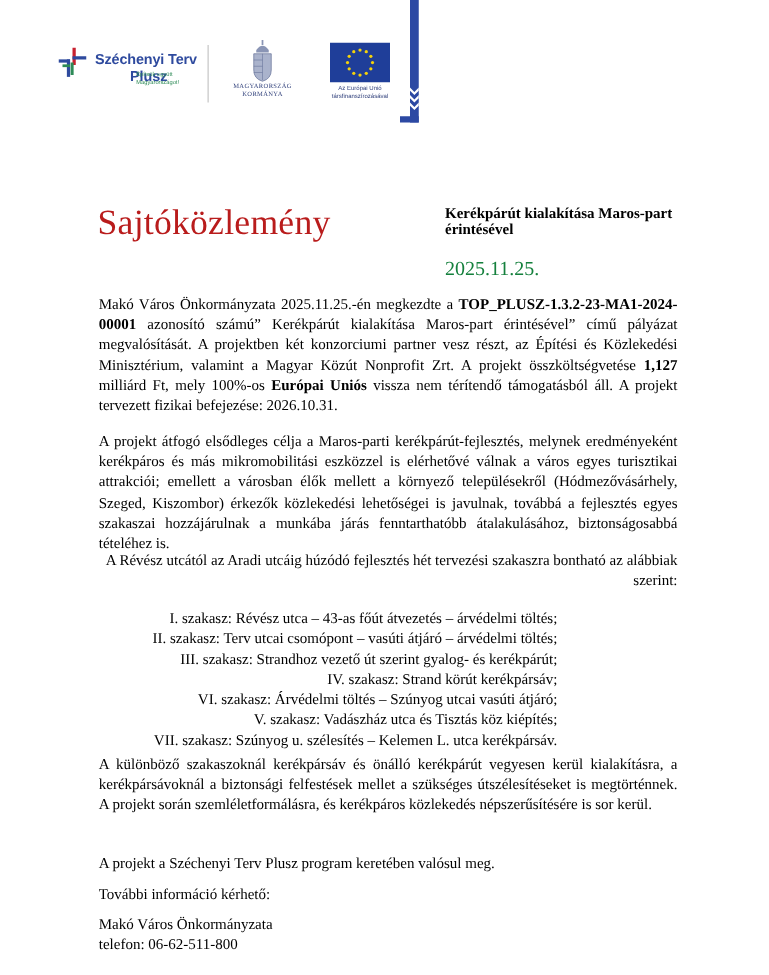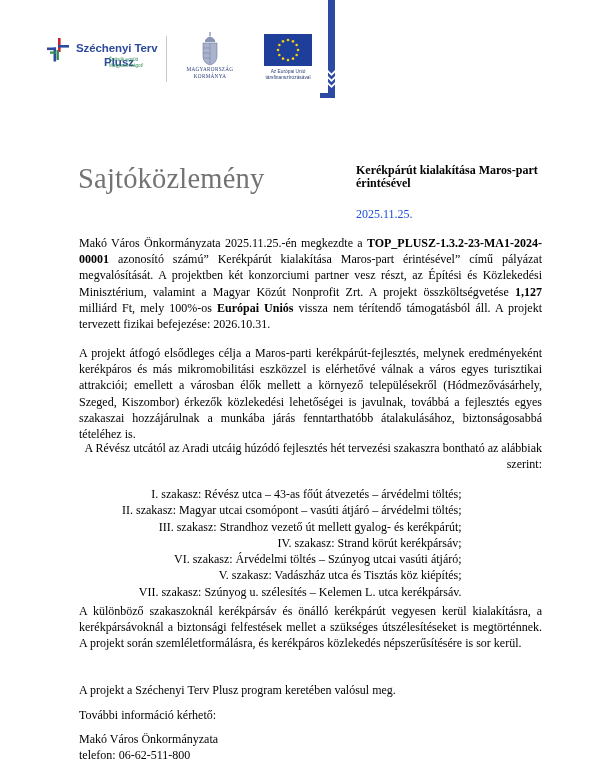--- a/index.html
+++ b/index.html
@@ -19,23 +19,23 @@
   .mk-crest { display: block; margin: 0 auto; width: 20px; height: 34px; }
   .mk-text { font-family: "Liberation Serif", "DejaVu Serif", serif; font-size: 5.2px; color: #2f3f7a; line-height: 6.5px; letter-spacing: 0.3px; }
 
   .eu-logo { position: absolute; left: 257px; top: 34px; width: 62px; height: 52px; text-align: center; }
   .eu-flag { display: block; margin: 0 auto; width: 48px; height: 32px; }
   .eu-text { font-family: "Liberation Sans", "DejaVu Sans", sans-serif; font-size: 4.8px; color: #2f3f7a; line-height: 6px; margin-top: 3px; white-space: nowrap; }
 
   .blue-band { position: absolute; left: 320px; top: 0; width: 30px; height: 105px; }
 
   
-  .doc-title { position: absolute; left: 78px; top: 163px; font-size: 28.5px; color: #737373; letter-spacing: 0.2px; }
+  .doc-title { position: absolute; left: 78px; top: 163px; font-size: 28.5px; color: #b91c1c; letter-spacing: 0.2px; }
   .side-subject { position: absolute; left: 356px; top: 164px; width: 190px; font-size: 12px; font-weight: bold; line-height: 13px; color: #000; }
-  .side-date { position: absolute; left: 356px; top: 207px; font-size: 12px; color: #1d4ed8; }
+  .side-date { position: absolute; left: 356px; top: 207px; font-size: 16px; color: #15803d; }
 
   
   .body-text { position: absolute; left: 79px; width: 463px; font-size: 12px; line-height: 16.2px; color: #000; text-align: justify; }
   .p1 { top: 235px; }
   .p2 { top: 345px; }
   .p3 { top: 440px; text-align: right; }
   .section-list { position: absolute; left: 122px; top: 486px; font-size: 12px; line-height: 16.3px; color: #000; list-style: none; margin: 0; padding: 0; text-align: right; }
   .section-list li { white-space: nowrap; }
   .p4 { top: 603px; }
   .p5 { top: 682px; text-align: left; }
@@ -123,22 +123,22 @@
 <div class="body-text p1">
   <span>Makó Város Önkormányzata 2025.11.25.-én megkezdte a </span><b>TOP_PLUSZ-1.3.2-23-MA1-2024-00001</b><span> azonosító számú” Kerékpárút kialakítása Maros-part érintésével” című pályázat megvalósítását. A projektben két konzorciumi partner vesz részt, az Építési és Közlekedési Minisztérium, valamint a Magyar Közút Nonprofit Zrt. A projekt összköltségvetése </span><b>1,127</b><span> milliárd Ft, mely 100%-os </span><b>Európai Uniós</b><span> vissza nem térítendő támogatásból áll. A projekt tervezett fizikai befejezése: 2026.10.31.</span>
 </div>
 
 <div class="body-text p2">A projekt átfogó elsődleges célja a Maros-parti kerékpárút-fejlesztés, melynek eredményeként kerékpáros és más mikromobilitási eszközzel is elérhetővé válnak a város egyes turisztikai attrakciói; emellett a városban élők mellett a környező településekről (Hódmezővásárhely, Szeged, Kiszombor) érkezők közlekedési lehetőségei is javulnak, továbbá a fejlesztés egyes szakaszai hozzájárulnak a munkába járás fenntarthatóbb átalakulásához, biztonságosabbá tételéhez is.</div>
 
 <div class="body-text p3">A Révész utcától az Aradi utcáig húzódó fejlesztés hét tervezési szakaszra bontható az alábbiak szerint:</div>
 
 <ul class="section-list">
   <li>I. szakasz: Révész utca – 43-as főút átvezetés – árvédelmi töltés;</li>
-  <li>II. szakasz: Magyar utcai csomópont – vasúti átjáró – árvédelmi töltés;</li>
-  <li>III. szakasz: Strandhoz vezető út mellett gyalog- és kerékpárút;</li>
+  <li>II. szakasz: Terv utcai csomópont – vasúti átjáró – árvédelmi töltés;</li>
+  <li>III. szakasz: Strandhoz vezető út szerint gyalog- és kerékpárút;</li>
   <li>IV. szakasz: Strand körút kerékpársáv;</li>
   <li>VI. szakasz: Árvédelmi töltés – Szúnyog utcai vasúti átjáró;</li>
   <li>V. szakasz: Vadászház utca és Tisztás köz kiépítés;</li>
   <li>VII. szakasz: Szúnyog u. szélesítés – Kelemen L. utca kerékpársáv.</li>
 </ul>
 
 <div class="body-text p4">A különböző szakaszoknál kerékpársáv és önálló kerékpárút vegyesen kerül kialakításra, a kerékpársávoknál a biztonsági felfestések mellet a szükséges útszélesítéseket is megtörténnek. A projekt során szemléletformálásra, és kerékpáros közlekedés népszerűsítésére is sor kerül.</div>
 
 <div class="body-text p5">A projekt a Széchenyi Terv Plusz program keretében valósul meg.</div>
 

